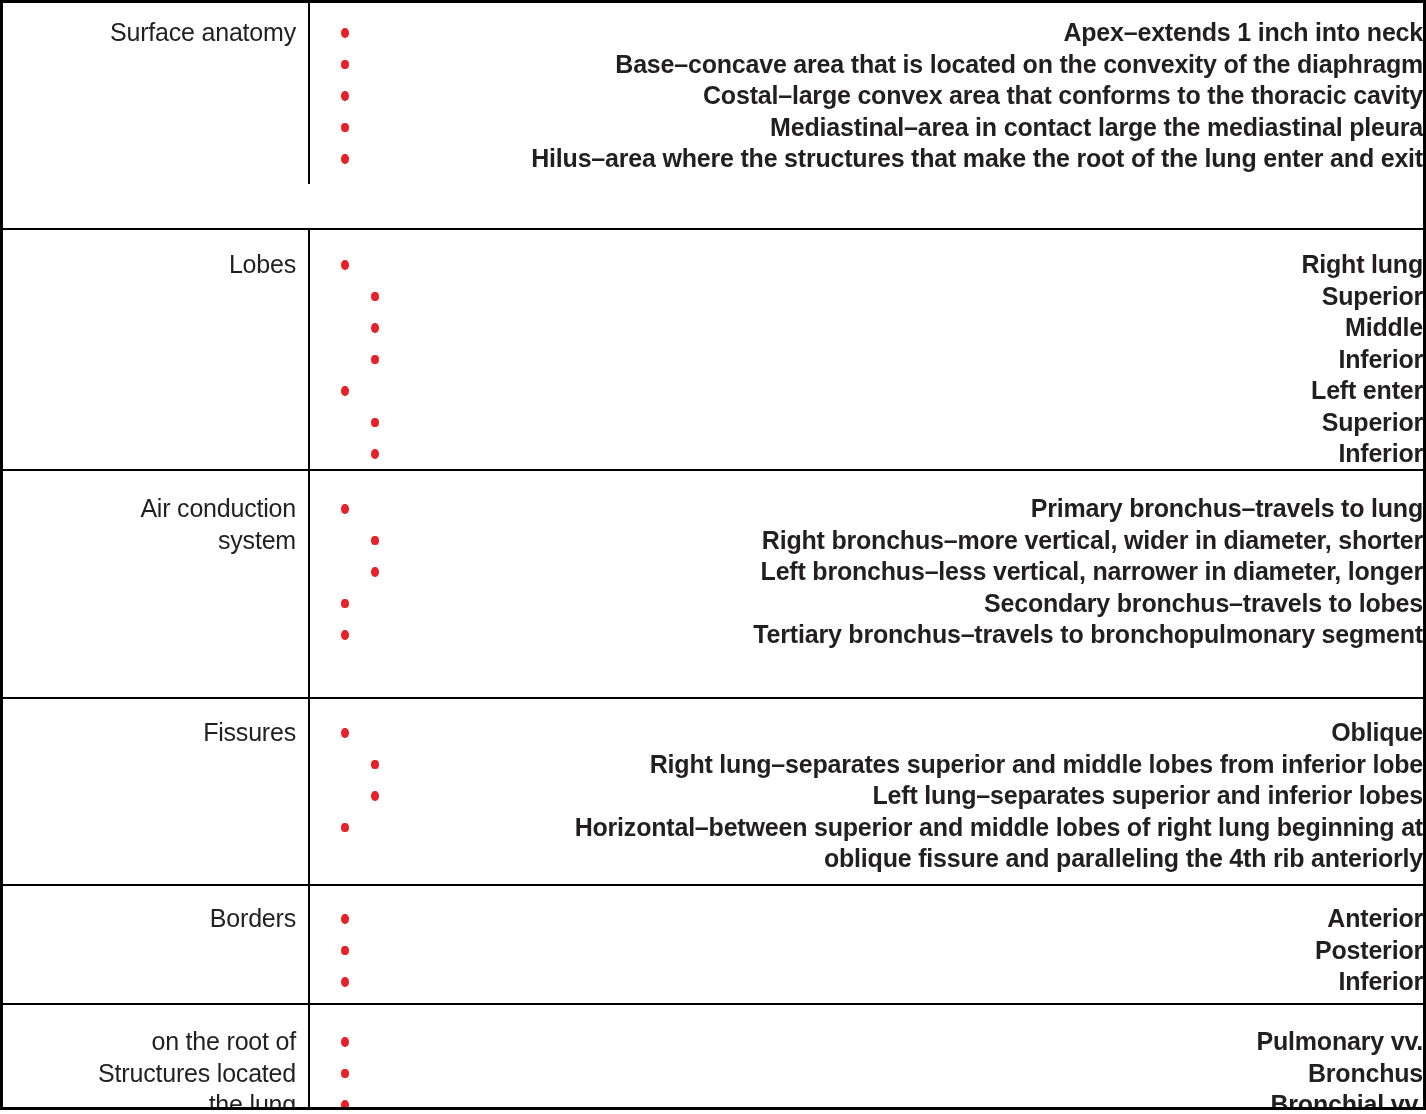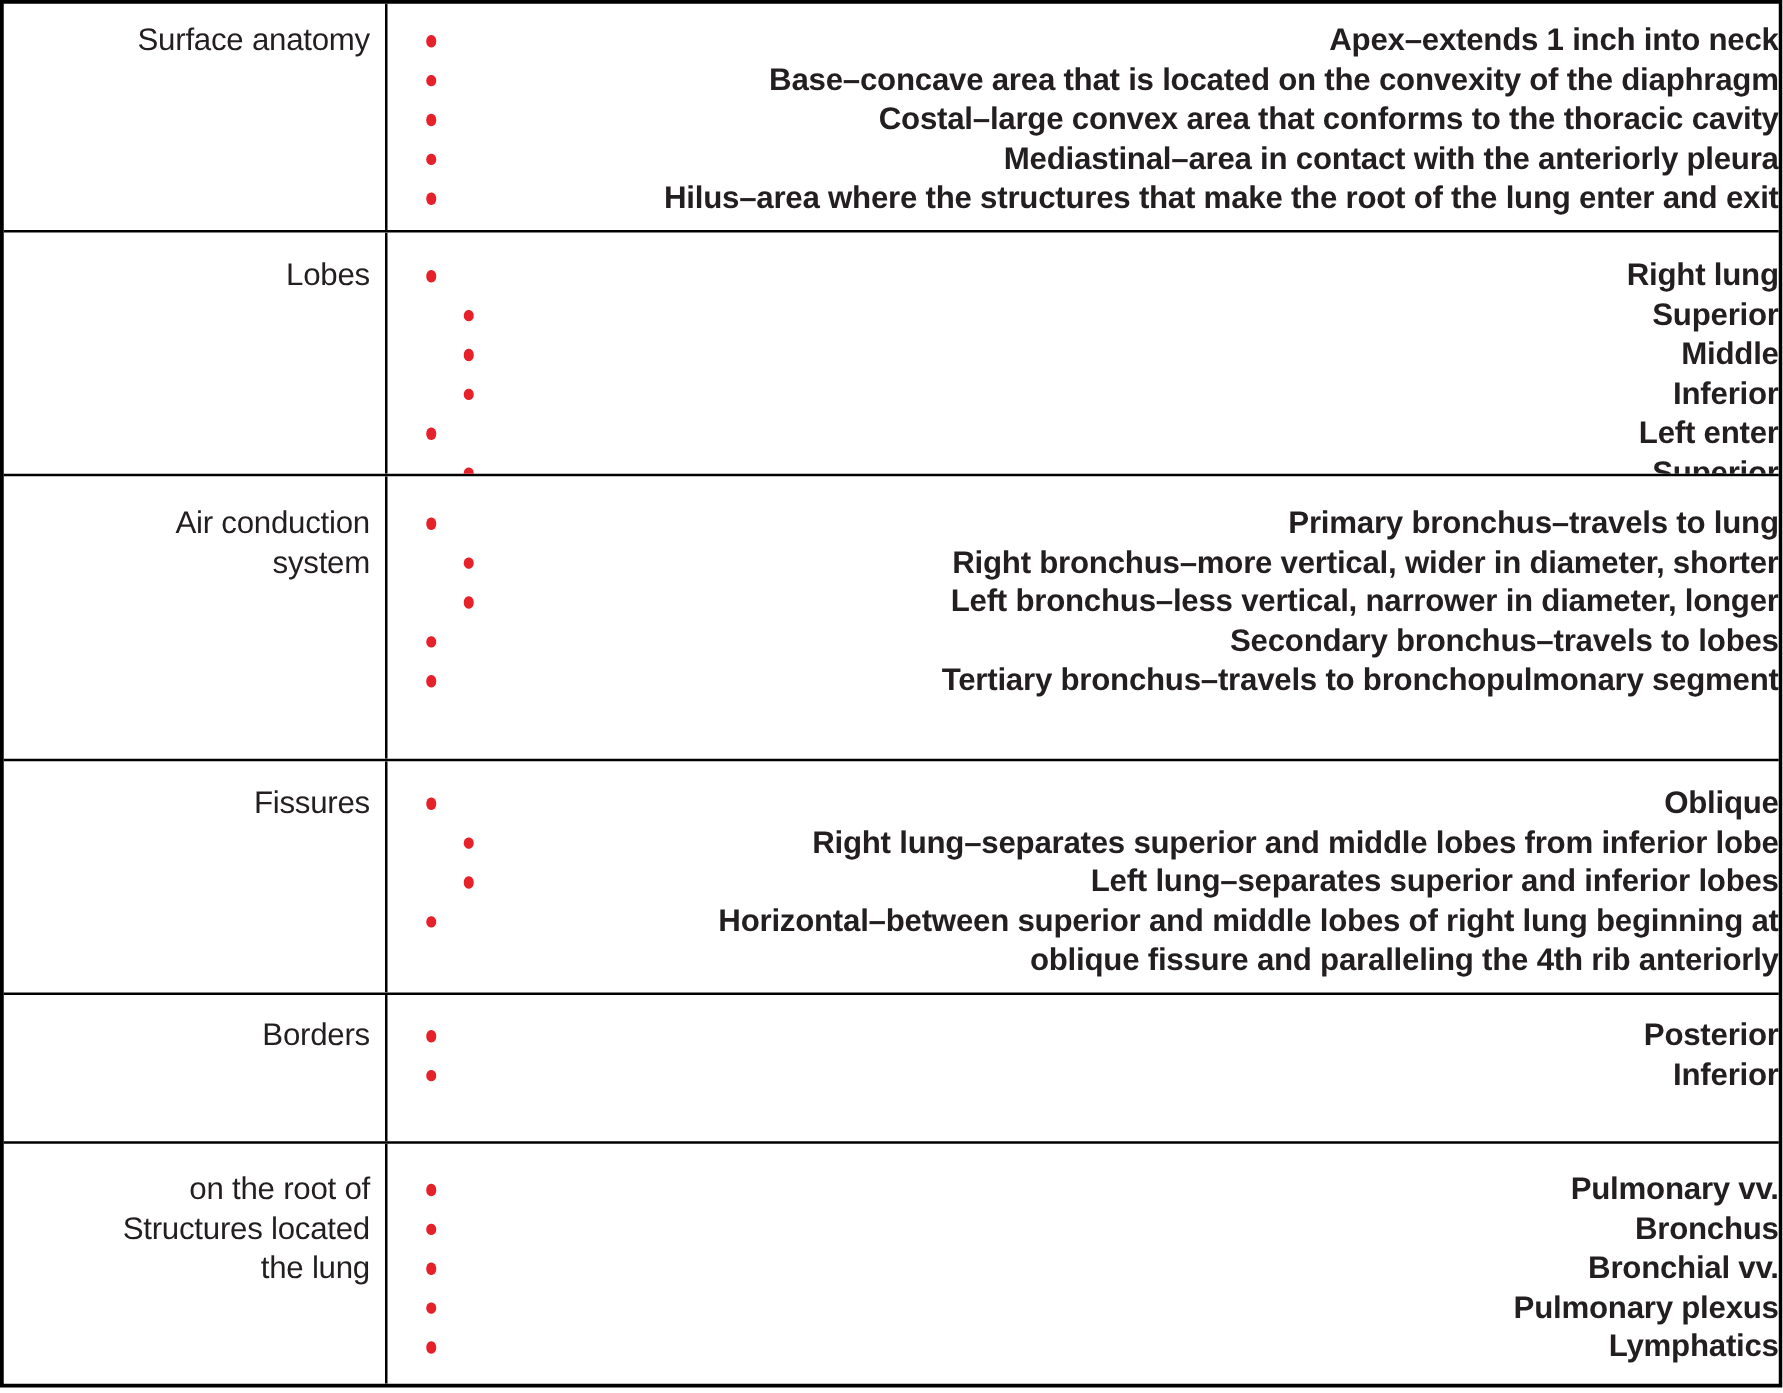--- a/index.html
+++ b/index.html
@@ -26,21 +26,21 @@
     text-align: right;
   }
   .row {
     display: flex;
     flex-direction: row;
     overflow: hidden;
   }
   .row + .row { border-top: 2px solid #000000; }
   
   .row:nth-child(1) { height: 181px; }
-  .row:nth-child(2) { height: 195px; }
+  .row:nth-child(2) { height: 241px; margin-top: 44px; }
   .row:nth-child(3) { height: 228px; }
   .row:nth-child(4) { height: 187px; }
   .row:nth-child(5) { height: 119px; }
   .row:nth-child(6) { flex: 1; }
   
   .row:nth-child(1) .cell { padding-top: 14px; }
   .row:nth-child(2) .cell { padding-top: 19px; }
   .row:nth-child(3) .cell { padding-top: 22px; }
   .row:nth-child(4) .cell { padding-top: 18px; }
   .row:nth-child(5) .cell { padding-top: 17px; }
@@ -93,21 +93,21 @@
   <div class="anatomy-table">
       <div class="row">
         <div class="cell label-cell">
           <div class="label-line">Surface anatomy</div>
         </div>
         <div class="cell content-cell">
           <ul class="bullet-list">
             <li class="item lvl1"><span class="bullet"></span><span class="item-text"><span class="item-line">Apex–extends 1 inch into neck</span></span></li>
             <li class="item lvl1"><span class="bullet"></span><span class="item-text"><span class="item-line">Base–concave area that is located on the convexity of the diaphragm</span></span></li>
             <li class="item lvl1"><span class="bullet"></span><span class="item-text"><span class="item-line">Costal–large convex area that conforms to the thoracic cavity</span></span></li>
-            <li class="item lvl1"><span class="bullet"></span><span class="item-text"><span class="item-line">Mediastinal–area in contact with the anteriorly pleura</span></span></li>
+            <li class="item lvl1"><span class="bullet"></span><span class="item-text"><span class="item-line">Mediastinal–area in contact large the mediastinal pleura</span></span></li>
             <li class="item lvl1"><span class="bullet"></span><span class="item-text"><span class="item-line">Hilus–area where the structures that make the root of the lung enter and exit</span></span></li>
           </ul>
         </div>
       </div>
       <div class="row">
         <div class="cell label-cell">
           <div class="label-line">Lobes</div>
         </div>
         <div class="cell content-cell">
           <ul class="bullet-list">
@@ -148,20 +148,21 @@
             <li class="item lvl1"><span class="bullet"></span><span class="item-text"><span class="item-line">Horizontal–between superior and middle lobes of right lung beginning at</span><span class="item-line">oblique fissure and paralleling the 4th rib anteriorly</span></span></li>
           </ul>
         </div>
       </div>
       <div class="row">
         <div class="cell label-cell">
           <div class="label-line">Borders</div>
         </div>
         <div class="cell content-cell">
           <ul class="bullet-list">
+            <li class="item lvl1"><span class="bullet"></span><span class="item-text"><span class="item-line">Anterior</span></span></li>
             <li class="item lvl1"><span class="bullet"></span><span class="item-text"><span class="item-line">Posterior</span></span></li>
             <li class="item lvl1"><span class="bullet"></span><span class="item-text"><span class="item-line">Inferior</span></span></li>
           </ul>
         </div>
       </div>
       <div class="row">
         <div class="cell label-cell">
           <div class="label-line">on the root of</div>
           <div class="label-line">Structures located</div>
           <div class="label-line">the lung</div>

